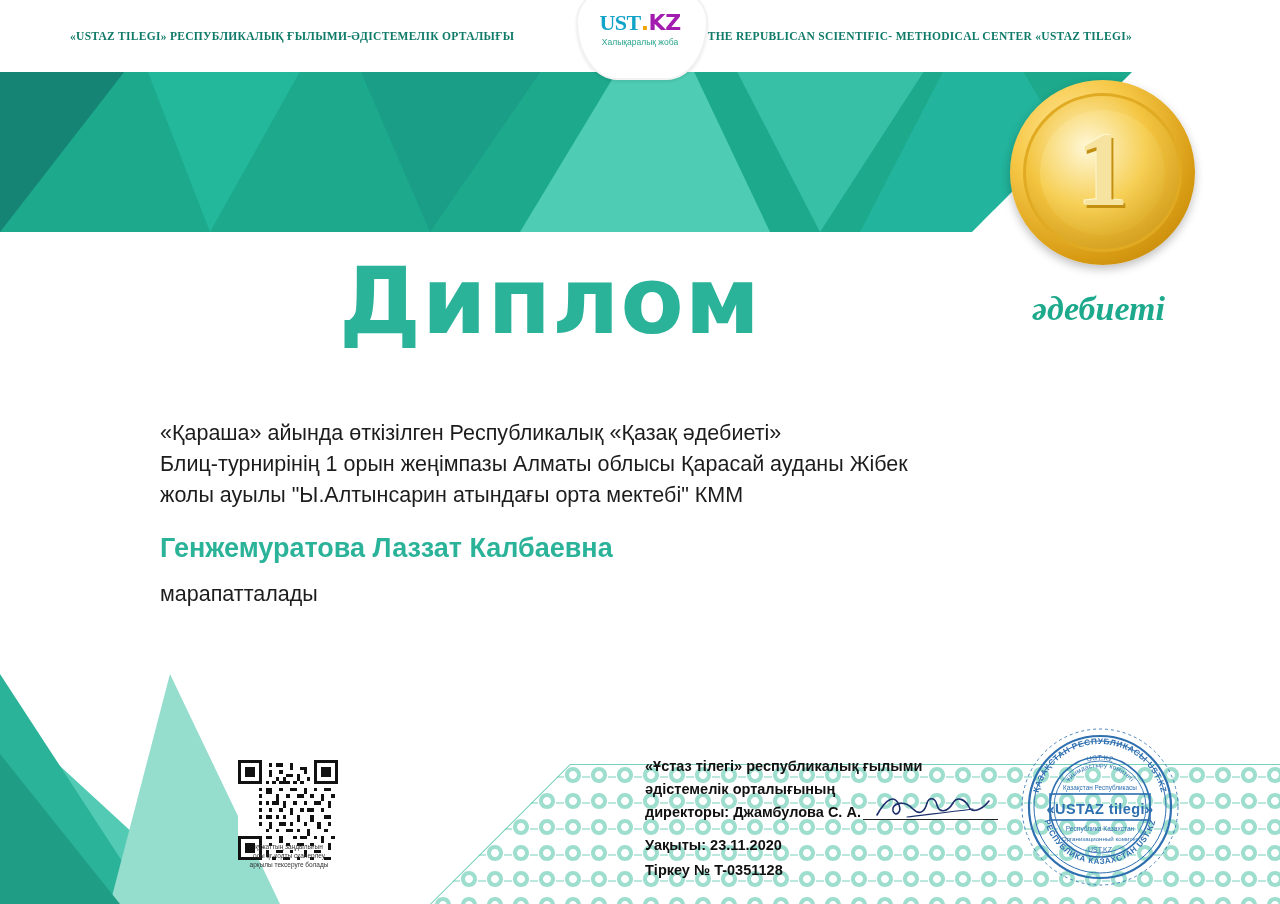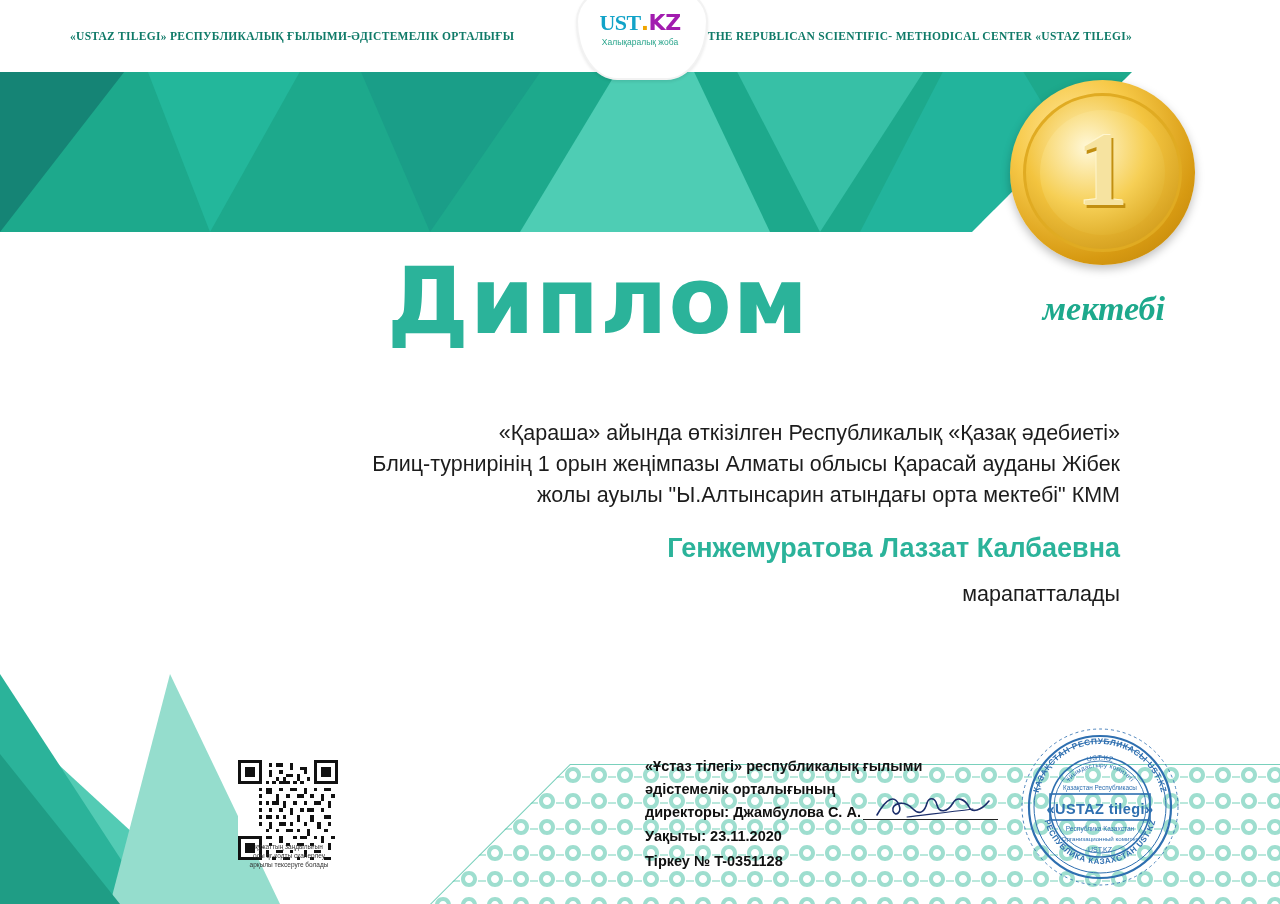--- a/index.html
+++ b/index.html
@@ -232,30 +232,29 @@
     position: absolute;
     top: 248px;
     left: 0;
     width: 1100px;
     text-align: center;
     font-family: "DejaVu Sans", sans-serif;
     font-weight: bold;
     font-size: 92px;
     color: #2bb39a;
     letter-spacing: 1px;
-    padding-left: 48px;
   }
 
   
   .body-block {
     position: absolute;
     top: 418px;
     left: 160px;
     width: 960px;
-    text-align: right;
+    text-align: left;
   }
   .body-line {
     font-size: 21.5px;
     color: #1c1c1c;
     line-height: 31px;
     font-family: "Liberation Sans", sans-serif;
   }
   .recipient {
     margin-top: 22px;
     font-size: 27px;
@@ -372,20 +371,21 @@
   }
   .signature-mark {
     position: absolute;
     left: 228px;
     top: -10px;
     width: 120px;
     height: 30px;
     z-index: 31;
   }
   .sign-meta {
+    margin-top: 9px;
     font-size: 14.5px;
     font-weight: bold;
     line-height: 25px;
   }
 
   
   .stamp {
     position: absolute;
     right: 95px;
     top: 722px;
@@ -446,21 +446,21 @@
       <div class="logo-sub">Халықаралық жоба</div>
     </div>
   </div>
 
   <div class="medal">
     <div class="medal-outer"></div>
     <div class="medal-ring"></div>
     <div class="medal-center"></div>
     <div class="medal-num">1</div>
   </div>
-  <div class="medal-label">мектебі</div>
+  <div class="medal-label">әдебиеті</div>
 
   <div class="title">Диплом</div>
 
   <div class="body-block">
     <div class="body-line">«Қараша» айында өткізілген Республикалық «Қазақ әдебиеті»</div>
     <div class="body-line">Блиц-турнирінің 1 орын жеңімпазы Алматы облысы Қарасай ауданы Жібек</div>
     <div class="body-line">жолы ауылы "Ы.Алтынсарин атындағы орта мектебі" КММ</div>
     <div class="recipient">Генжемуратова Лаззат Калбаевна</div>
     <div class="awarded">марапатталады</div>
   </div>

